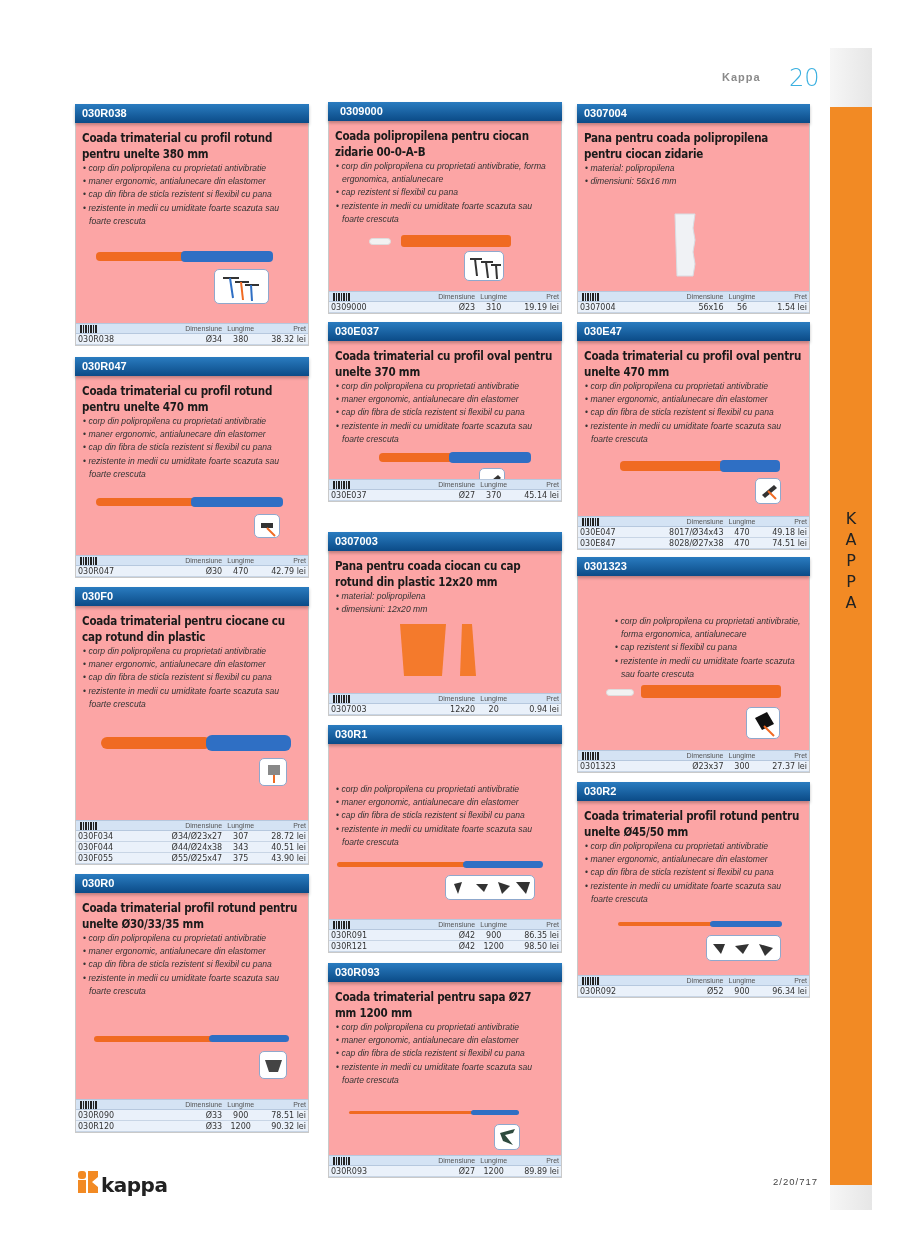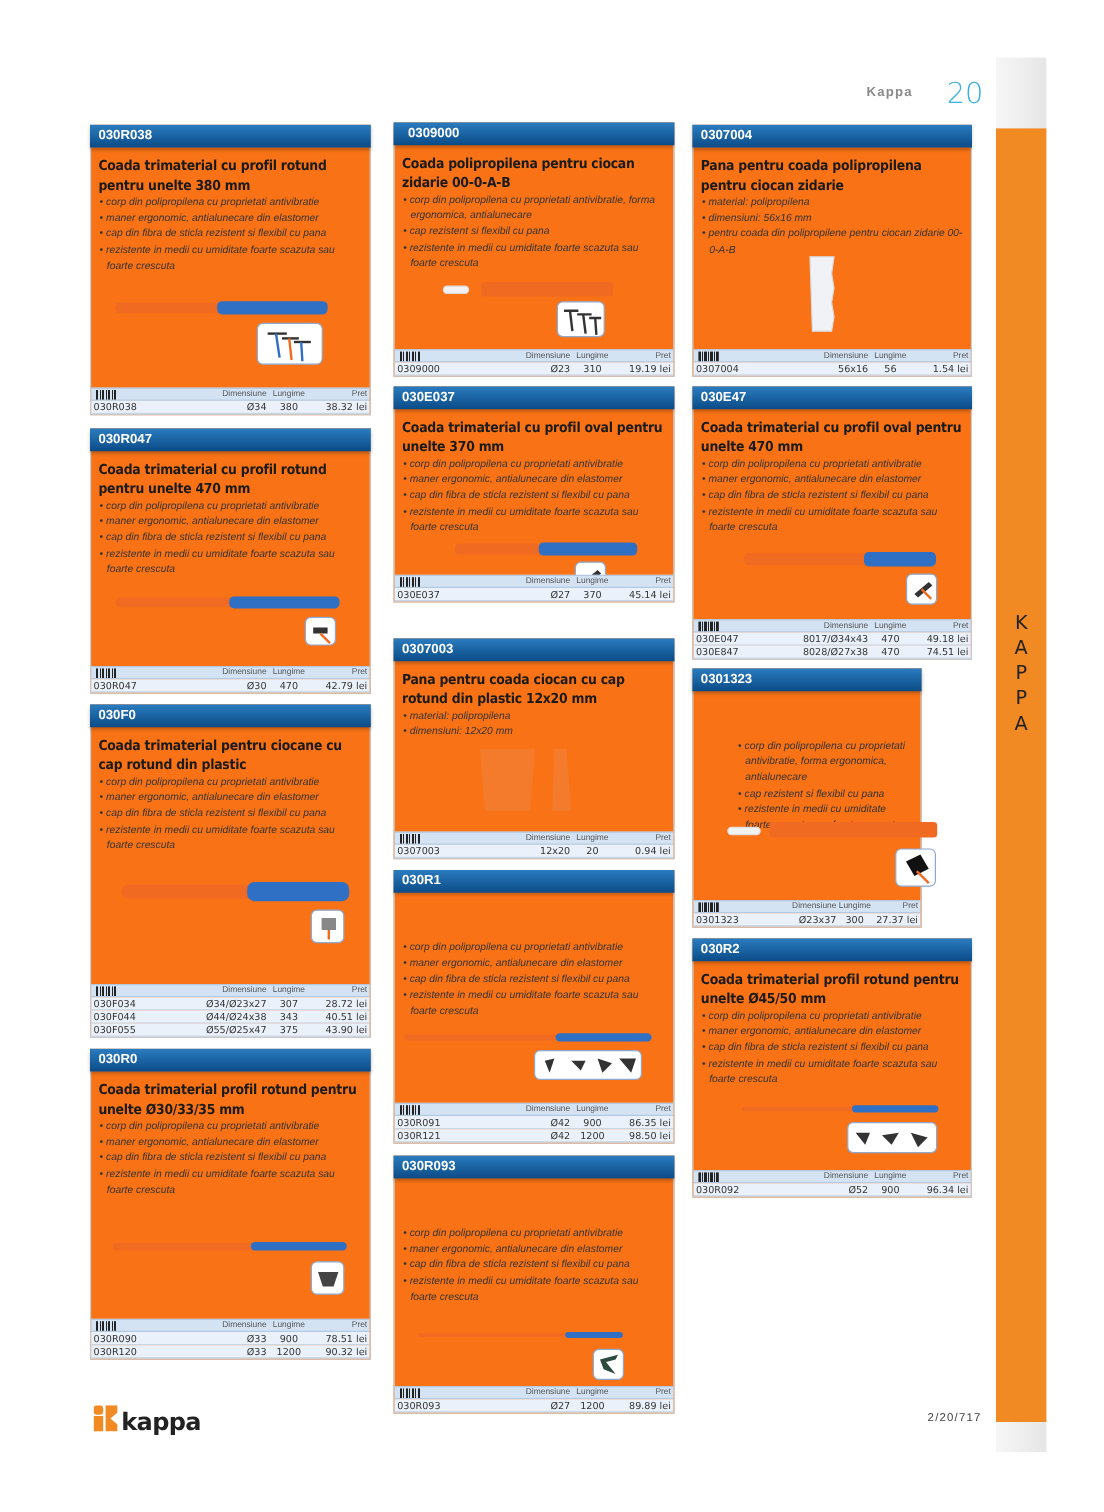--- a/index.html
+++ b/index.html
@@ -9,21 +9,21 @@
   .page-side-shadow { position: absolute; left: 830px; top: 48px; width: 42px; height: 1162px;
     background: linear-gradient(90deg, #f6f6f6, #e6e6e6); }
   .side-tab { position: absolute; left: 830px; top: 107px; width: 42px; height: 1078px; background: #f28a24; }
   .side-letters { position: absolute; left: 830px; top: 508px; width: 42px; text-align: center;
     font-family: "DejaVu Sans", sans-serif; font-size: 16px; color: #222; line-height: 21px; }
   .side-letters span { display: block; }
 
   .header-brand { position: absolute; left: 722px; top: 71px; font-size: 11px; font-weight: bold; color: #8a8a8a; letter-spacing: 1px; }
   .header-page { position: absolute; left: 789px; top: 64px; font-size: 24px; color: #3bb0e0; font-family: "DejaVu Sans", sans-serif; font-weight: 300; }
 
-  .card { position: absolute; background: #f97316; border: 1px solid #c9c9c9; border-top: none; }
+  .card { position: absolute; background: #fca5a5; border: 1px solid #c9c9c9; border-top: none; }
   .card-head { position: absolute; left: -1px; right: -1px; top: 0; height: 19px;
     background: linear-gradient(#2a7cc0, #0b4b87); color: #fff; font-weight: bold; font-size: 11px;
     padding: 3px 0 0 7px; box-shadow: 0 2px 3px rgba(0,0,0,0.25); }
   .card-title { position: absolute; left: 6px; top: 26px; right: 6px; font-family: "DejaVu Sans Condensed", "DejaVu Sans", sans-serif;
     font-weight: bold; font-size: 11.5px; line-height: 16px; color: #1a1a1a; letter-spacing: -0.2px; }
   .bullets { position: absolute; left: 6px; right: 6px; font-size: 8.6px; font-style: italic; line-height: 13.2px; color: #333; }
   .bullets li { list-style: none; padding-left: 7px; text-indent: -6px; }
   .bullets li::before { content: "• "; font-style: normal; }
   .indent-bullets { left: 36px; }
 
@@ -367,20 +367,21 @@
       <span class="c1">030R121</span>
       <span class="c2">Ø42</span>
       <span class="c3">1200</span>
       <span class="c4">98.50 lei</span>
     </div>
   </div>
 </div>
 
 <div class="card" style="left:328px;top:963px;width:234px;height:215px;">
   <div class="card-head">030R093</div>
+  <div class="card-title">Coada trimaterial pentru sapa Ø27 mm 1200 mm</div>
   <ul class="bullets" style="top:58px;">
     <li>corp din polipropilena cu proprietati antivibratie</li>
     <li>maner ergonomic, antialunecare din elastomer</li>
     <li>cap din fibra de sticla rezistent si flexibil cu pana</li>
     <li>rezistente in medii cu umiditate foarte scazuta sau foarte crescuta</li>
   </ul>
   <div class="img-area" style="left:20px;top:145px;width:200px;height:48px;">
     <div class="handle" style="left:0;top:3px;width:125px;height:3px;background:#f06a22;"></div>
     <div class="handle" style="left:122px;top:2px;width:48px;height:5px;background:#2f6fc4;"></div>
     <div class="hammer-icon" style="left:145px;top:16px;width:26px;height:26px;">
@@ -404,21 +405,20 @@
     </div>
   </div>
 </div>
 
 <div class="card" style="left:577px;top:104px;width:233px;height:210px;">
   <div class="card-head">0307004</div>
   <div class="card-title">Pana pentru coada polipropilena pentru ciocan zidarie</div>
   <ul class="bullets" style="top:58px;">
     <li>material: polipropilena</li>
     <li>dimensiuni: 56x16 mm</li>
-    <li>pentru coada din polipropilene pentru ciocan zidarie 00-0-A-B</li>
   </ul>
   <div class="img-area" style="left:94px;top:108px;width:26px;height:66px;">
     <svg width="26" height="66">
         <path d="M3 2 L23 2 L21 16 L23 28 L21 40 L23 52 L21 64 L5 64 Z" fill="#f0f2f5" stroke="#d8dde3"></path>
       </svg>
   </div>
   <div class="spec-table">
     <div class="spec-head">
       <span class="barcode"></span>
       <span class="c2">Dimensiune</span>
@@ -468,21 +468,21 @@
     </div>
     <div class="spec-row">
       <span class="c1">030E847</span>
       <span class="c2">8028/Ø27x38</span>
       <span class="c3">470</span>
       <span class="c4">74.51 lei</span>
     </div>
   </div>
 </div>
 
-<div class="card" style="left:577px;top:557px;width:191px;height:216px;">
+<div class="card" style="left:577px;top:557px;width:233px;height:216px;">
   <div class="card-head">0301323</div>
   <ul class="bullets indent-bullets" style="top:58px;">
     <li>corp din polipropilena cu proprietati antivibratie, forma ergonomica, antialunecare</li>
     <li>cap rezistent si flexibil cu pana</li>
     <li>rezistente in medii cu umiditate foarte scazuta sau foarte crescuta</li>
   </ul>
   <div class="img-area" style="left:28px;top:128px;width:185px;height:60px;">
     <div class="handle" style="left:0;top:4px;width:28px;height:7px;background:#f2f2f2;border:1px solid #ddd;"></div>
     <div class="handle" style="left:35px;top:0;width:140px;height:13px;background:#f06a22;border-radius:3px;"></div>
     <div class="hammer-icon" style="left:140px;top:22px;width:34px;height:32px;">

